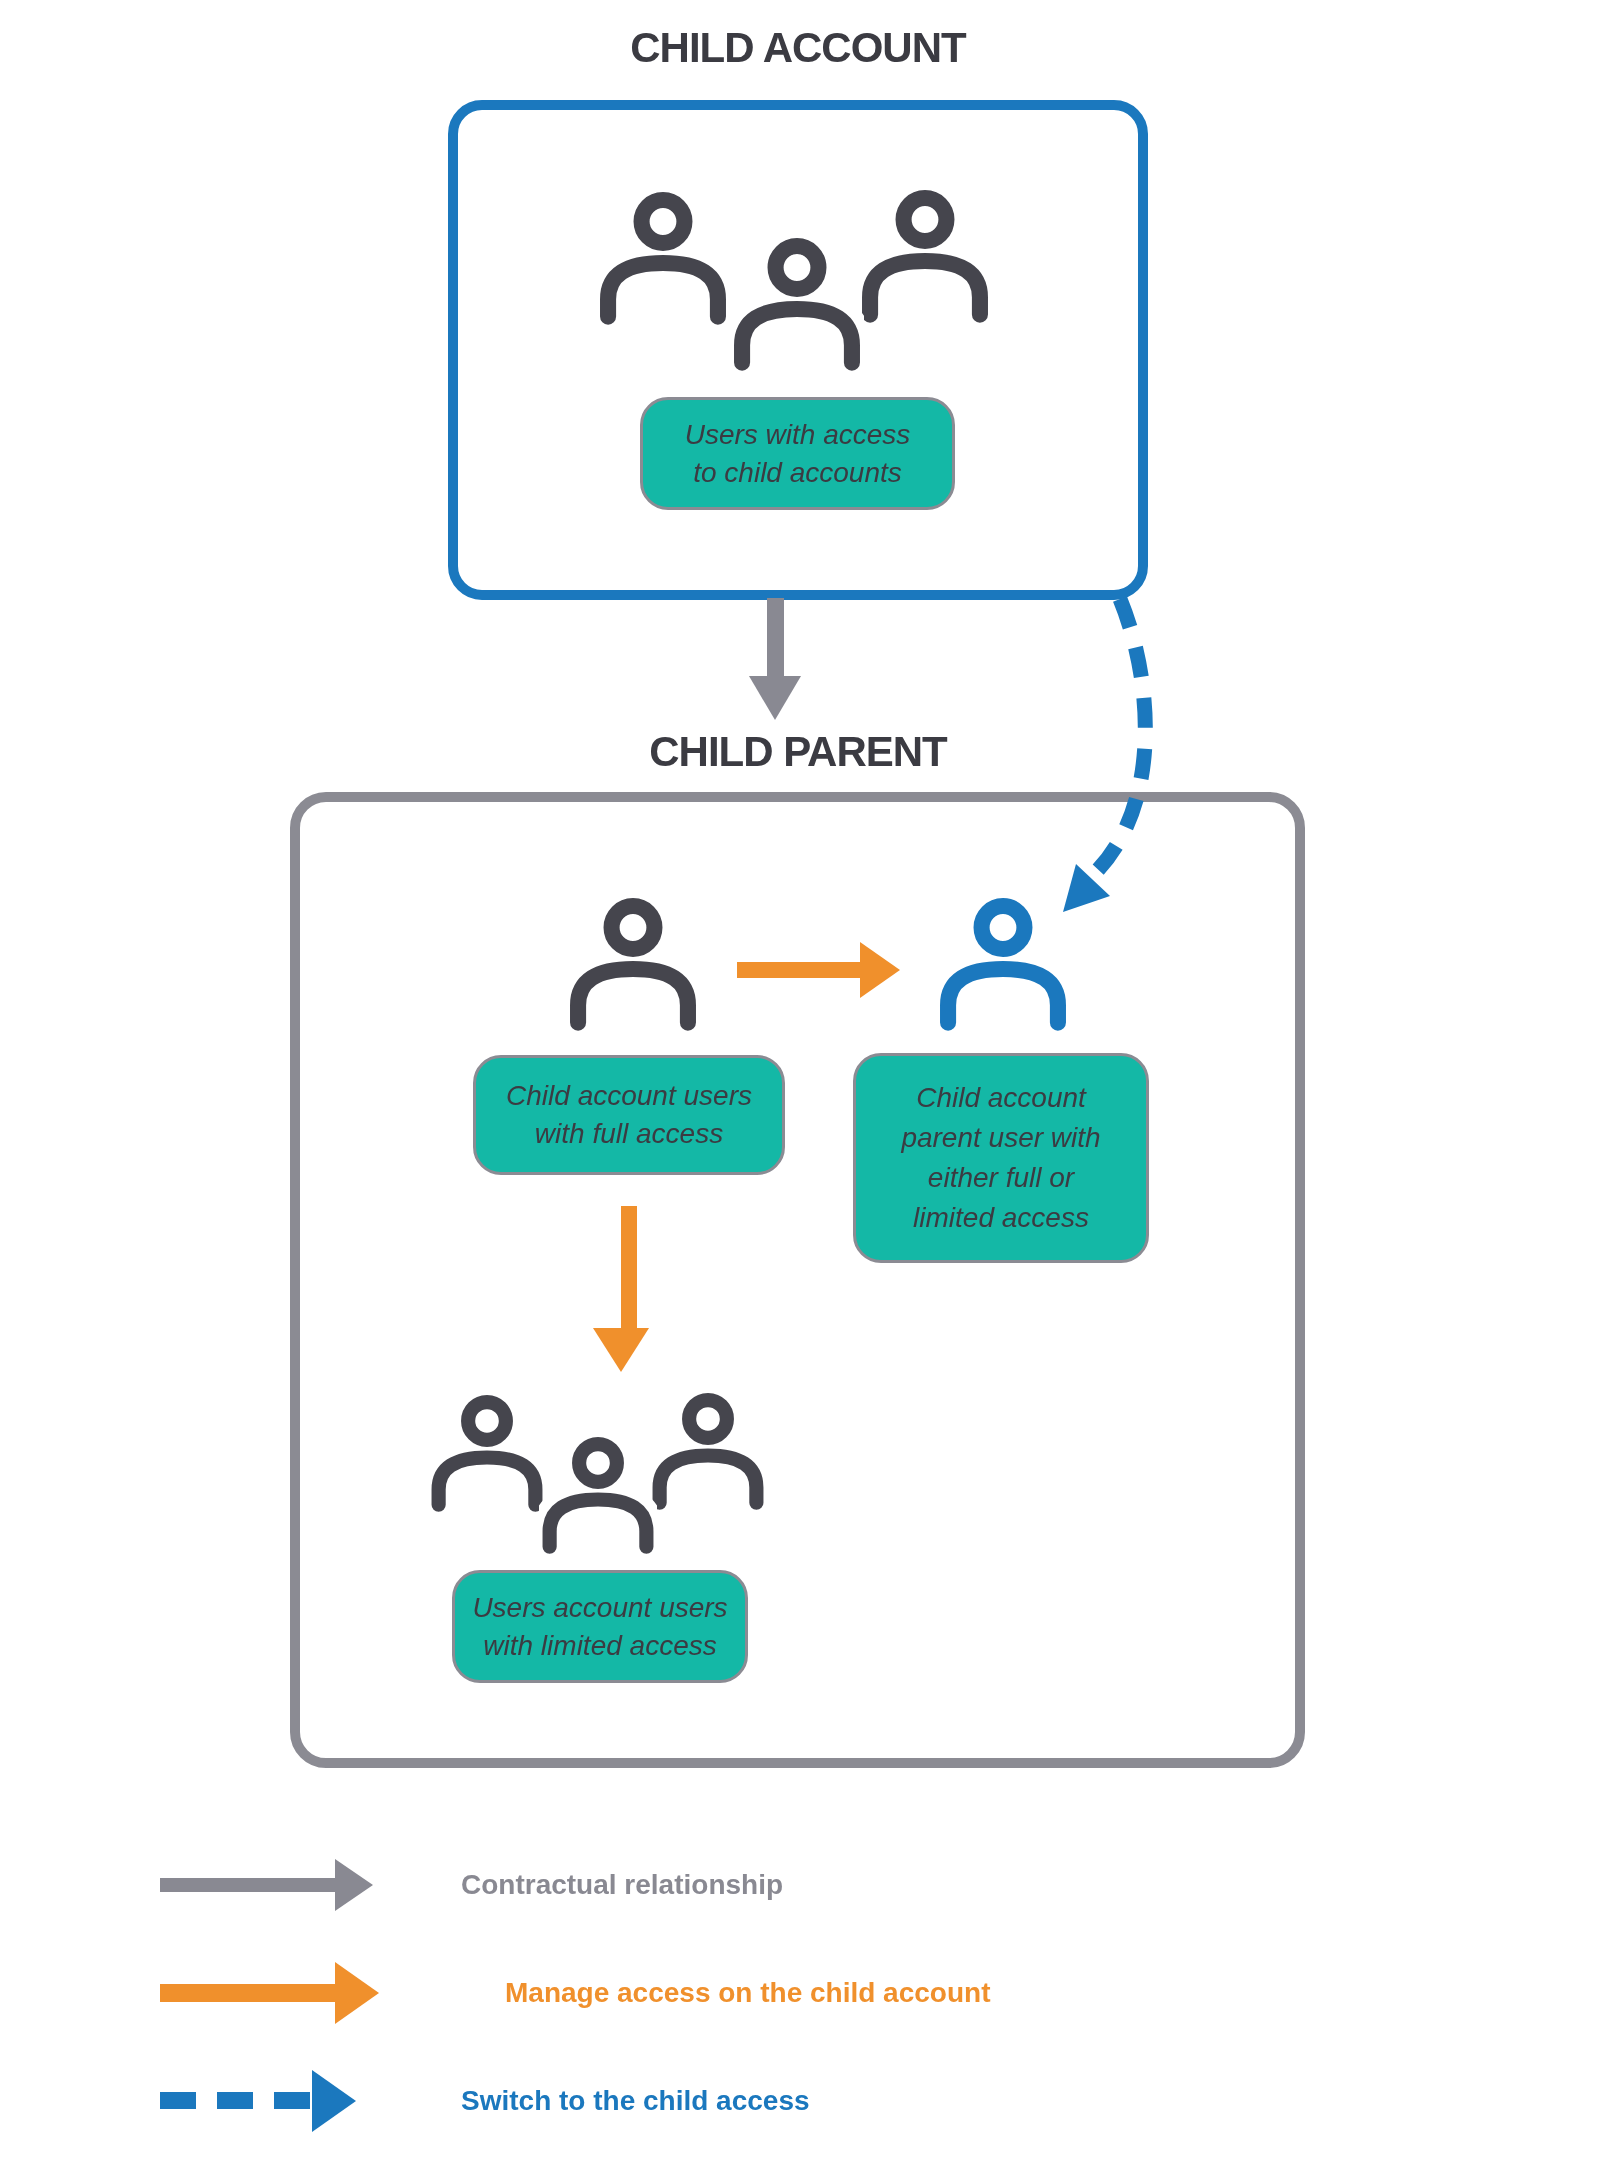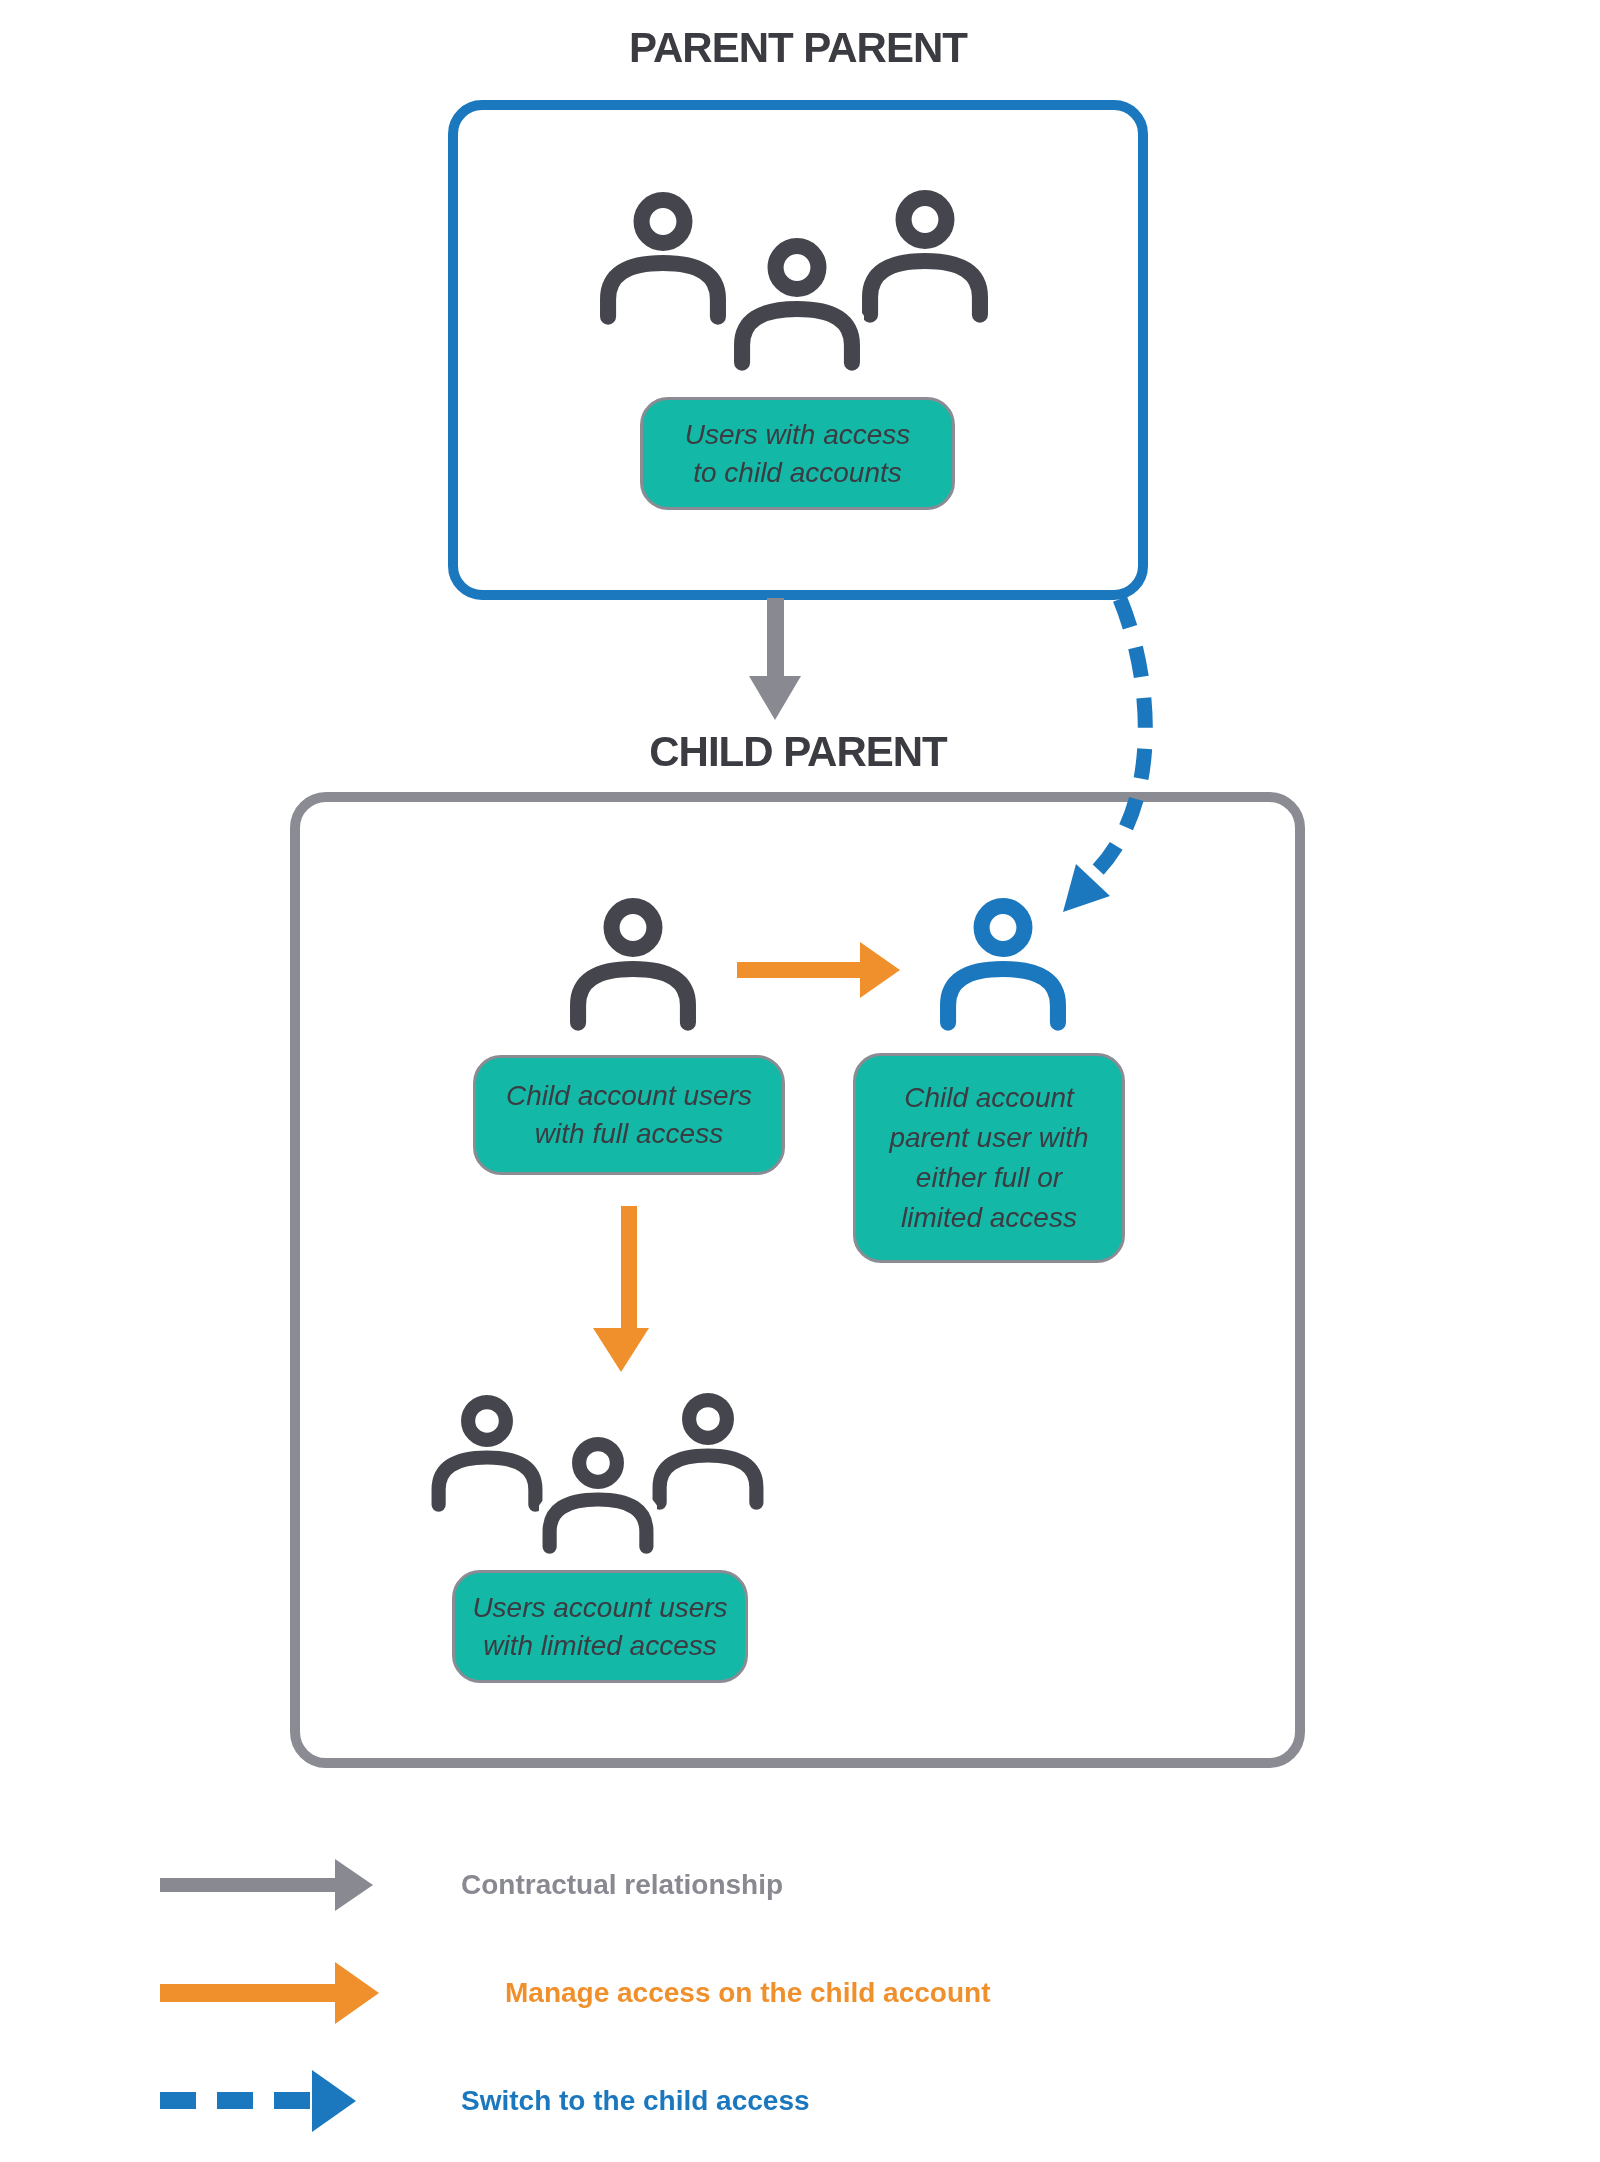--- a/index.html
+++ b/index.html
@@ -55,21 +55,21 @@
     </symbol>
     <symbol id="user-halo-sym" viewBox="0 0 100 100">
       <circle cx="50" cy="22" r="16" fill="none" stroke="currentColor" stroke-width="30"></circle>
       <path d="M9 93 L9 80 Q9 53 50 53 Q91 53 91 80 L91 93" fill="none" stroke="currentColor" stroke-width="30" stroke-linecap="round"></path>
     </symbol>
   </defs>
 </svg>
 
 <div class="canvas">
 
-  <div class="section-title" style="top:24px">PARENT PARENT</div>
+  <div class="section-title" style="top:24px">CHILD ACCOUNT</div>
 
   <div class="outline-box parent-box"></div>
 
   <svg class="user sz134 c-dark" style="left:596px;top:192px">
       <use href="#user-sym"></use>
     </svg>
   <svg class="user sz134 c-dark" style="left:858px;top:190px">
       <use href="#user-sym"></use>
     </svg>
   <svg class="user sz134 c-dark" style="left:730px;top:238px">
@@ -96,21 +96,21 @@
     </svg>
 
   <div class="shaft orange" style="left:737px;top:962px;width:127px;height:16px"></div>
   <div class="tri tri-right-orange" style="left:860px;top:942px"></div>
 
   <svg class="user sz134 c-blue" style="left:936px;top:898px">
       <use href="#user-sym"></use>
     </svg>
 
   <div class="pill" style="left:473px;top:1055px;width:312px;height:120px;padding:0 26px">Child account users with full access</div>
-  <div class="pill" style="left:853px;top:1053px;width:272px;height:210px;padding:0 28px;line-height:40px">Child account parent user with either full or limited access</div>
+  <div class="pill" style="left:853px;top:1053px;width:296px;height:210px;padding:0 28px;line-height:40px">Child account parent user with either full or limited access</div>
 
   <div class="shaft orange" style="left:621px;top:1206px;width:16px;height:124px"></div>
   <div class="tri tri-down-orange" style="left:593px;top:1328px"></div>
 
   <svg class="user sz118 c-dark" style="left:428px;top:1395px">
       <use href="#user-sym"></use>
     </svg>
   <svg class="user sz118 c-dark" style="left:649px;top:1393px">
       <use href="#user-sym"></use>
     </svg>

